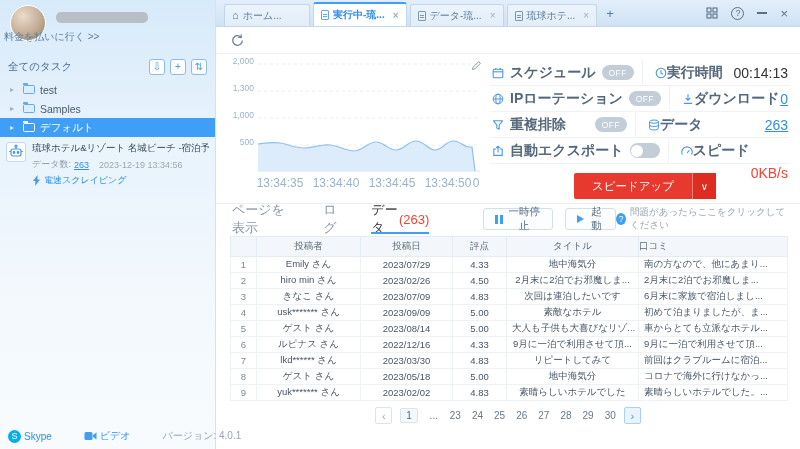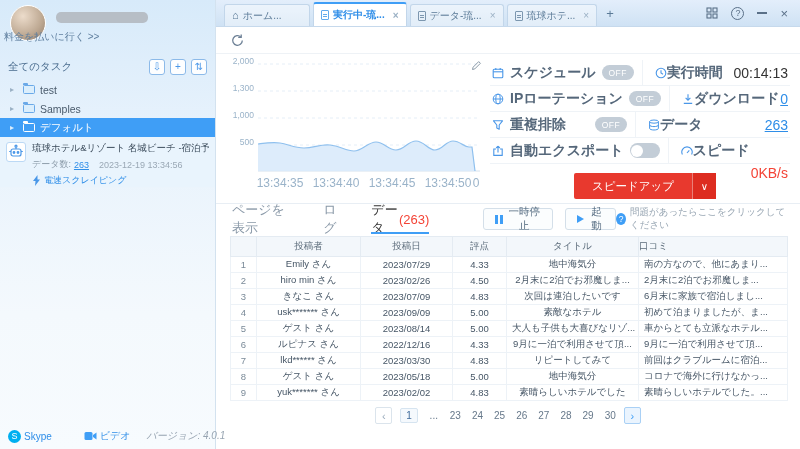--- a/index.html
+++ b/index.html
@@ -34,21 +34,21 @@
   .task-title { font-size:9.5px; color:#3a4a5a; white-space:nowrap; overflow:hidden; }
   .task-meta { font-size:9px; color:#8a9aa8; margin-top:3px; display:flex; align-items:center; gap:3px; white-space:nowrap; }
   .tm-count { color:#2f8ee8; text-decoration:underline; cursor:pointer; }
   .tm-time { margin-left:7px; color:#9aa8b5; }
   .task-tag { margin-top:3px; font-size:9px; color:#2f8ee8; display:flex; align-items:center; gap:3px; }
   .sidebar-footer { position:absolute; bottom:6px; left:0; width:250px; display:flex; align-items:center; font-size:10px; padding-left:8px; }
   .skype-ico { display:inline-flex; width:13px; height:13px; border-radius:50%; background:#00aff0; color:#fff; font-size:9px;
     align-items:center; justify-content:center; margin-right:3px; }
   .f-link { color:#2f8ee8; text-decoration:none; display:inline-flex; align-items:center; }
   .video-wrap { margin-left:32px; display:inline-flex; align-items:center; gap:3px; }
-  .version { margin-left:16px; color:#98a5b2;font-style:italic; }
+  .version { margin-left:32px; color:#98a5b2; }
 
   
   main { position:absolute; left:216px; top:0; right:0; bottom:0; background:#fff; }
   .tabbar { height:27px; background:linear-gradient(#e3eefb,#cfe2f4); display:flex; align-items:flex-end; padding-left:8px; border-bottom:1px solid #c6d9ec; }
   .tb-tab { height:22px; min-width:86px; display:flex; align-items:center; gap:4px; padding:0 7px; font-size:10px; color:#5a7a97;
     background:rgba(255,255,255,0.4); border:1px solid #c2d6ea; border-bottom:none; border-radius:3px 3px 0 0; margin-right:3px; cursor:pointer; }
   .tb-tab.active { background:#fff; color:#2f8ee8; font-weight:bold; border-top:2px solid #3f9ef6; height:24px; }
   .tb-doc { width:8px; height:10px; border:1px solid currentColor; border-radius:1px;
     background-image:linear-gradient(currentColor,currentColor),linear-gradient(currentColor,currentColor);
     background-size:4px 1px,4px 1px; background-position:1px 3px,1px 5px; background-repeat:no-repeat; opacity:.75; }

